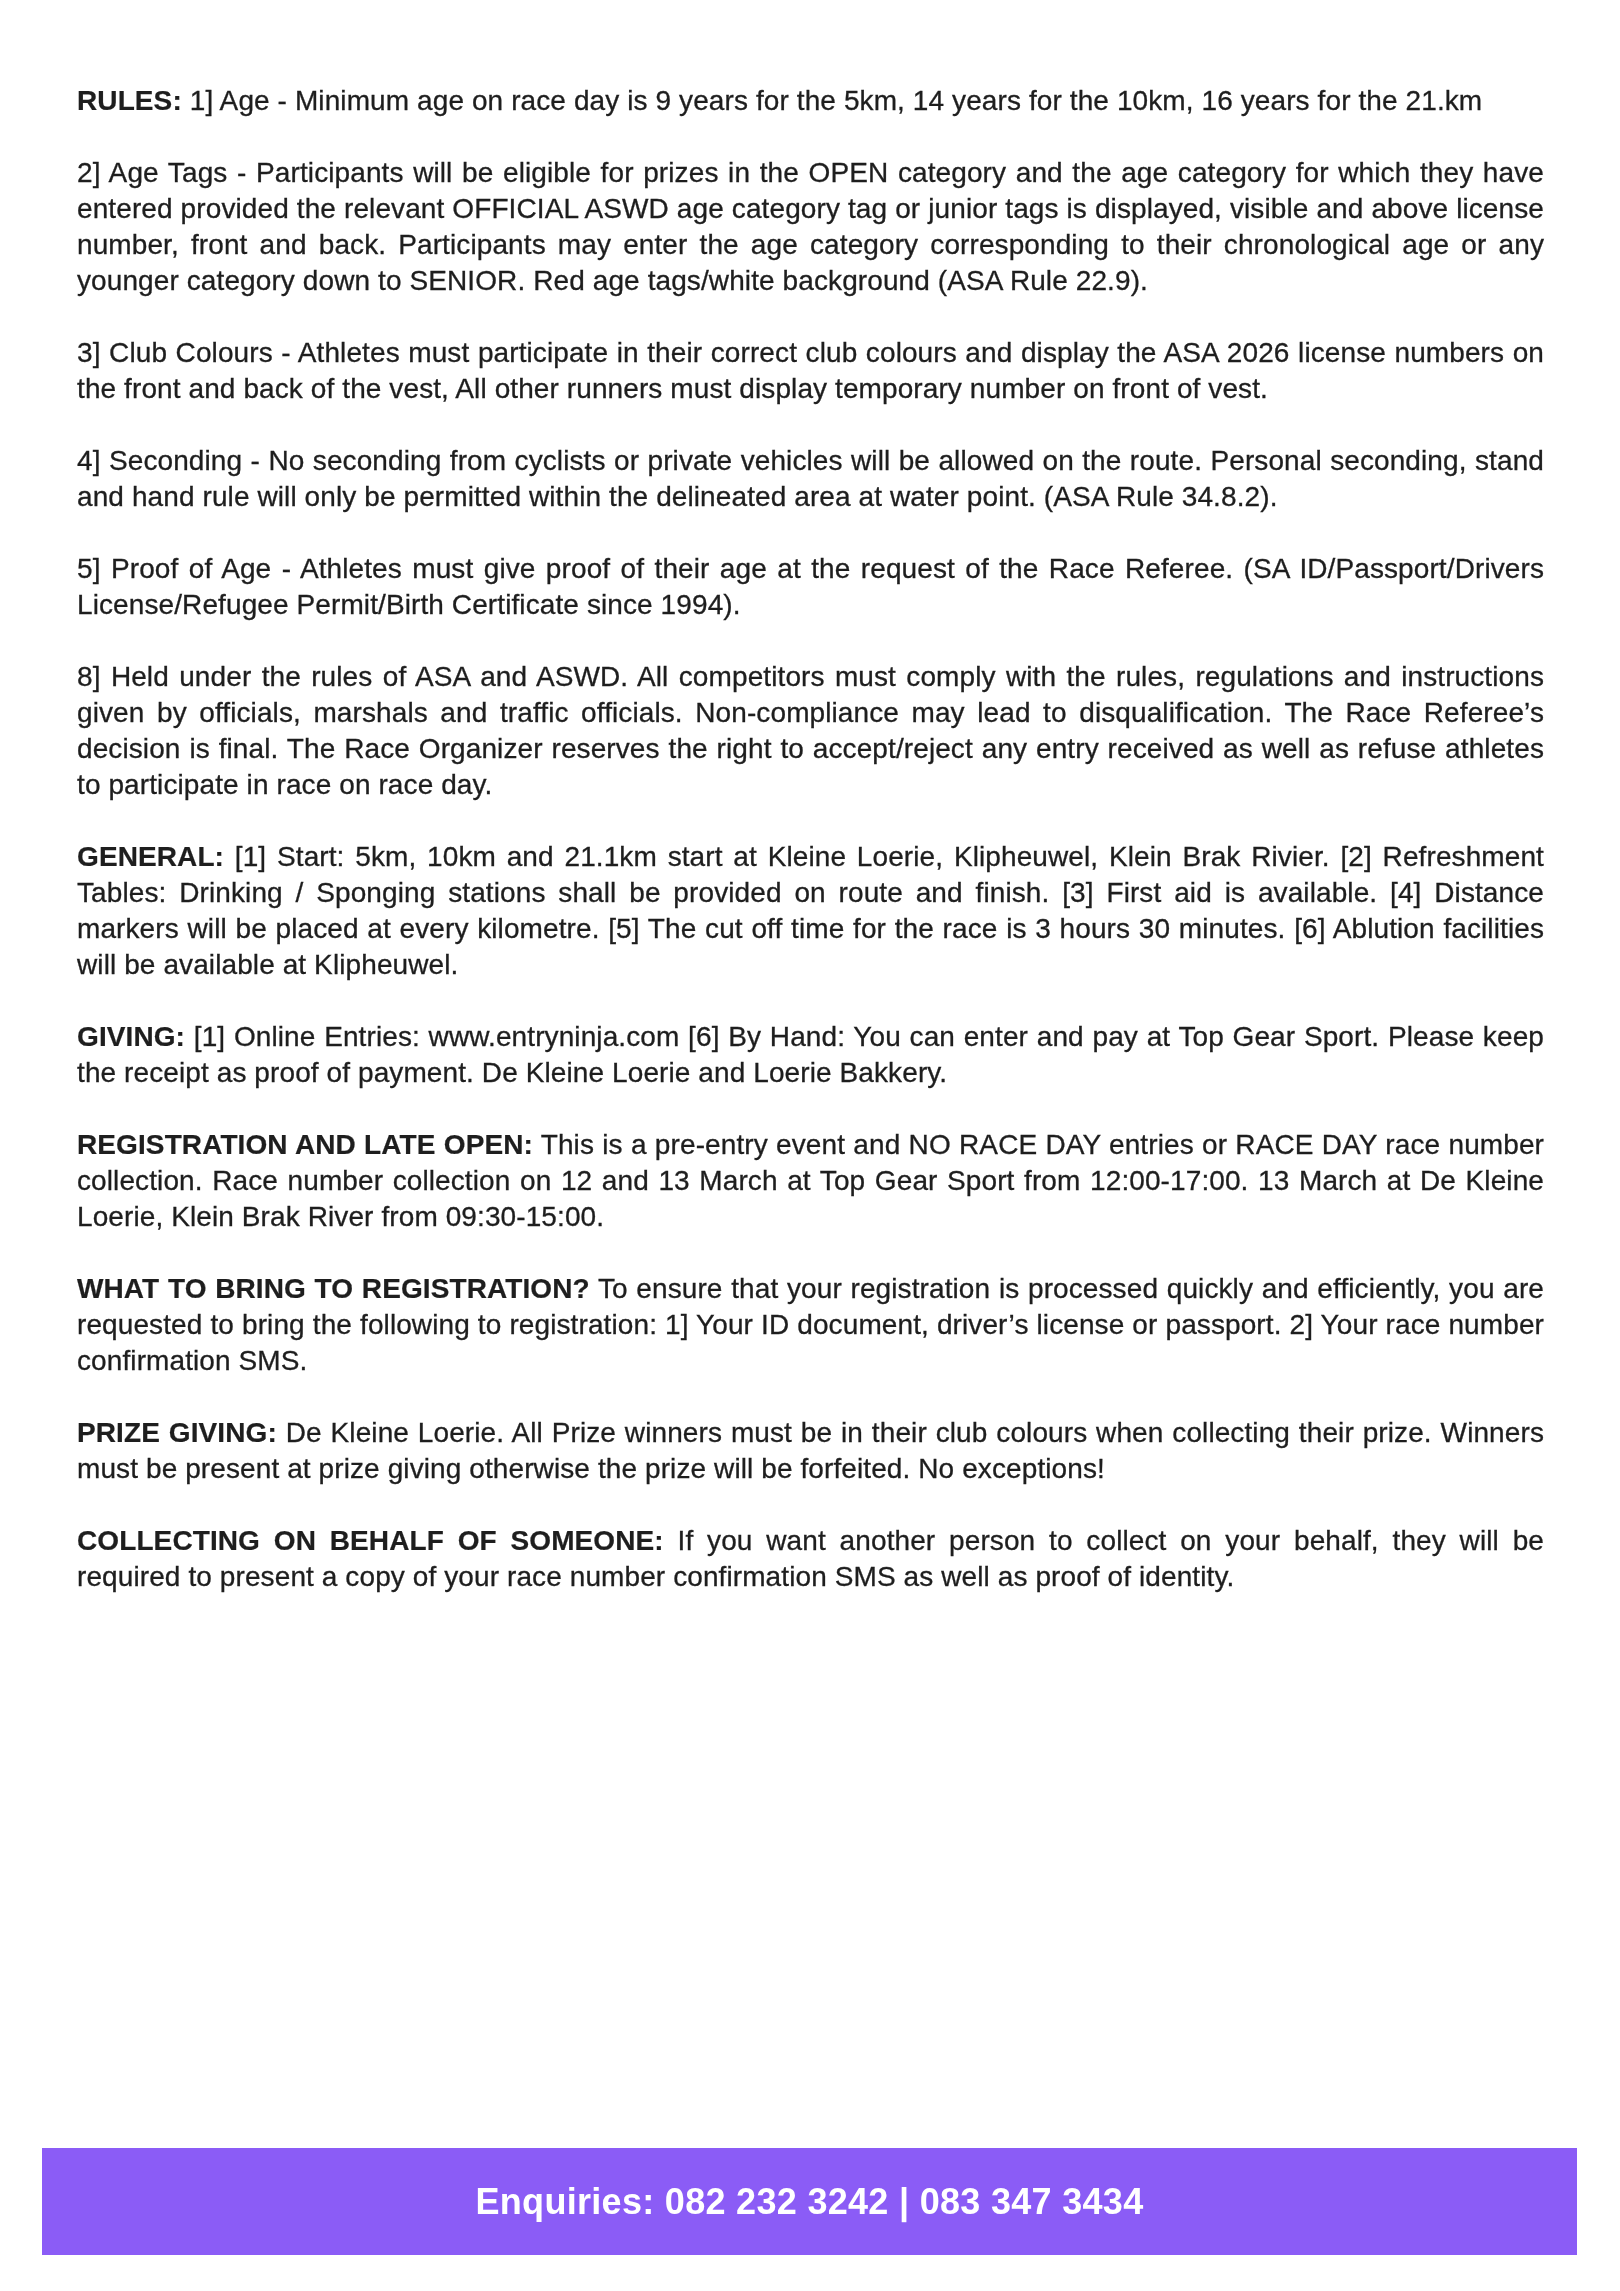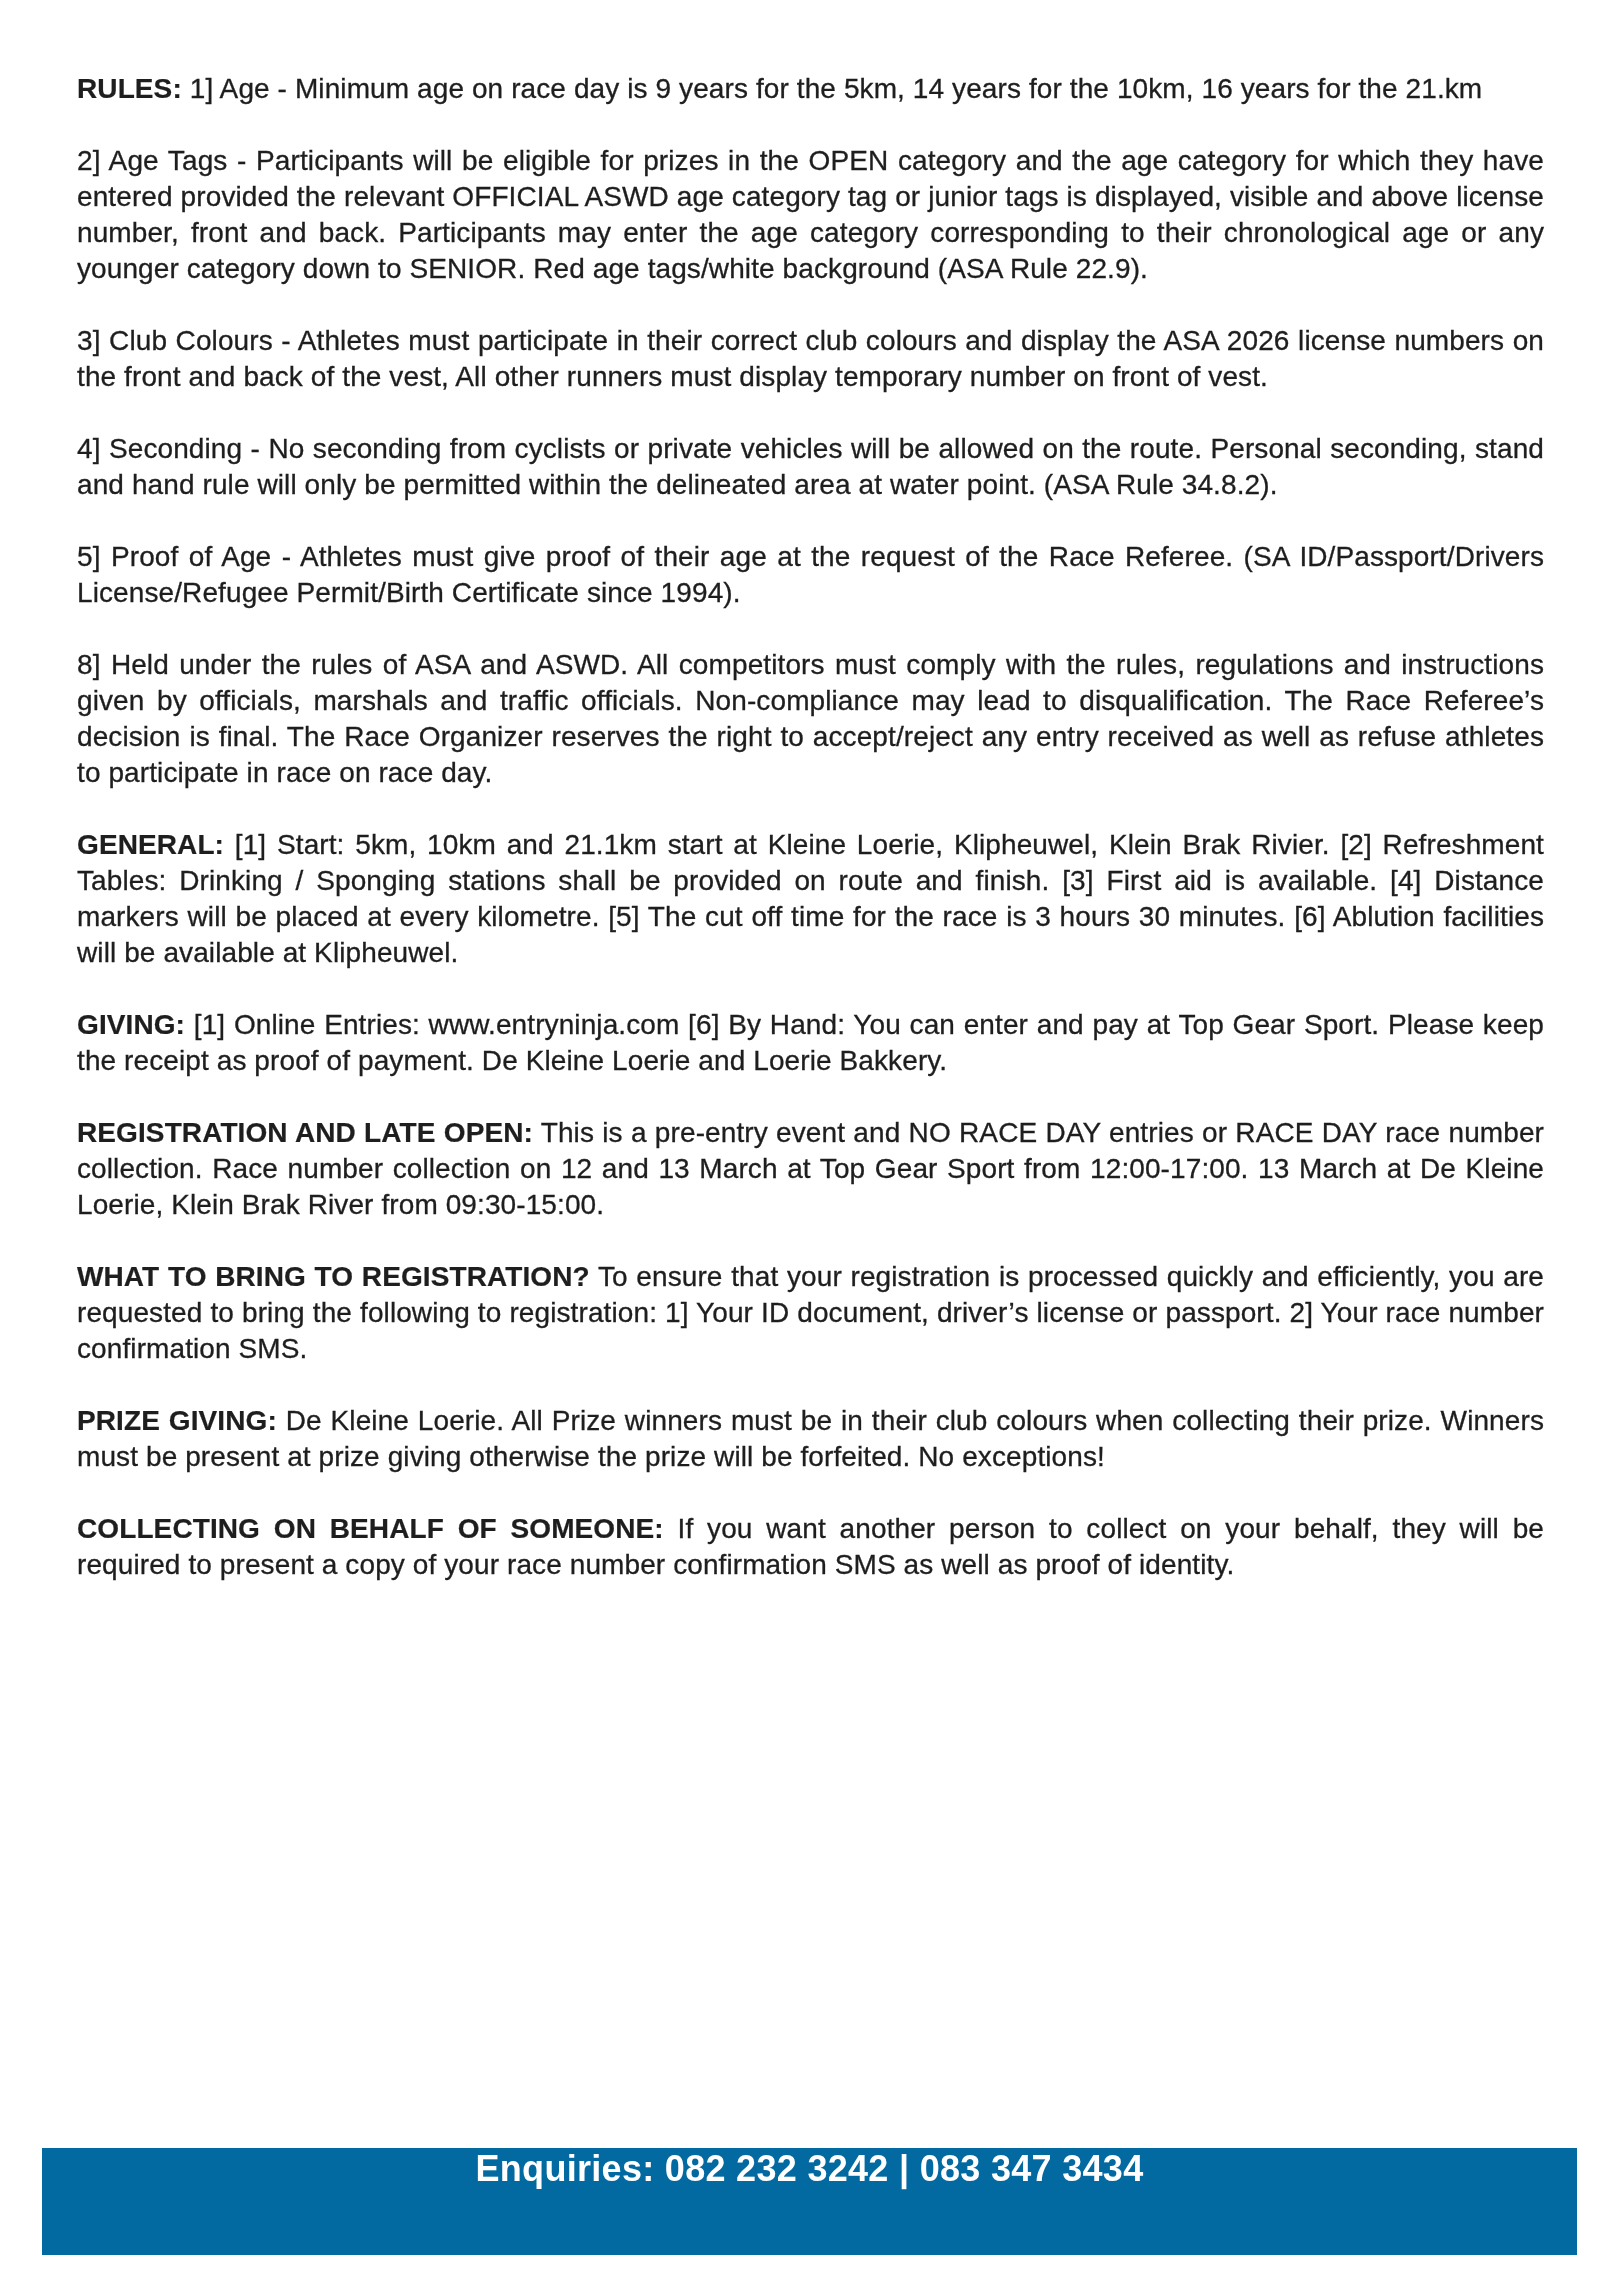--- a/index.html
+++ b/index.html
@@ -15,41 +15,41 @@
       font-family: "Liberation Sans", sans-serif;
       color: #1e1e1e;
     }
     .content {
       position: absolute;
       left: 77px;
       top: 71px;
       width: 1467px;
     }
     .para {
-      margin: 0 0 36px 0;
+      margin: 12px 0 36px 0;
       font-size: 28px;
       line-height: 36px;
       text-align: justify;
       font-weight: 500;
       letter-spacing: 0.1px;
       -webkit-text-stroke: 0.3px #1e1e1e;
     }
     .para .label {
       font-weight: 700;
       -webkit-text-stroke: 0.2px #1e1e1e;
     }
     .footer {
       position: absolute;
       left: 42px;
       top: 2148px;
       width: 1535px;
       height: 107px;
-      background: #0369a1;
+      background: #8b5cf6;
       display: flex;
-      align-items: flex-start;
+      align-items: center;
       justify-content: center;
     }
     .footer-text {
       color: #ffffff;
       font-weight: 700;
       font-size: 36px;
       letter-spacing: 0.3px;
     }
   </style>
 </head>

